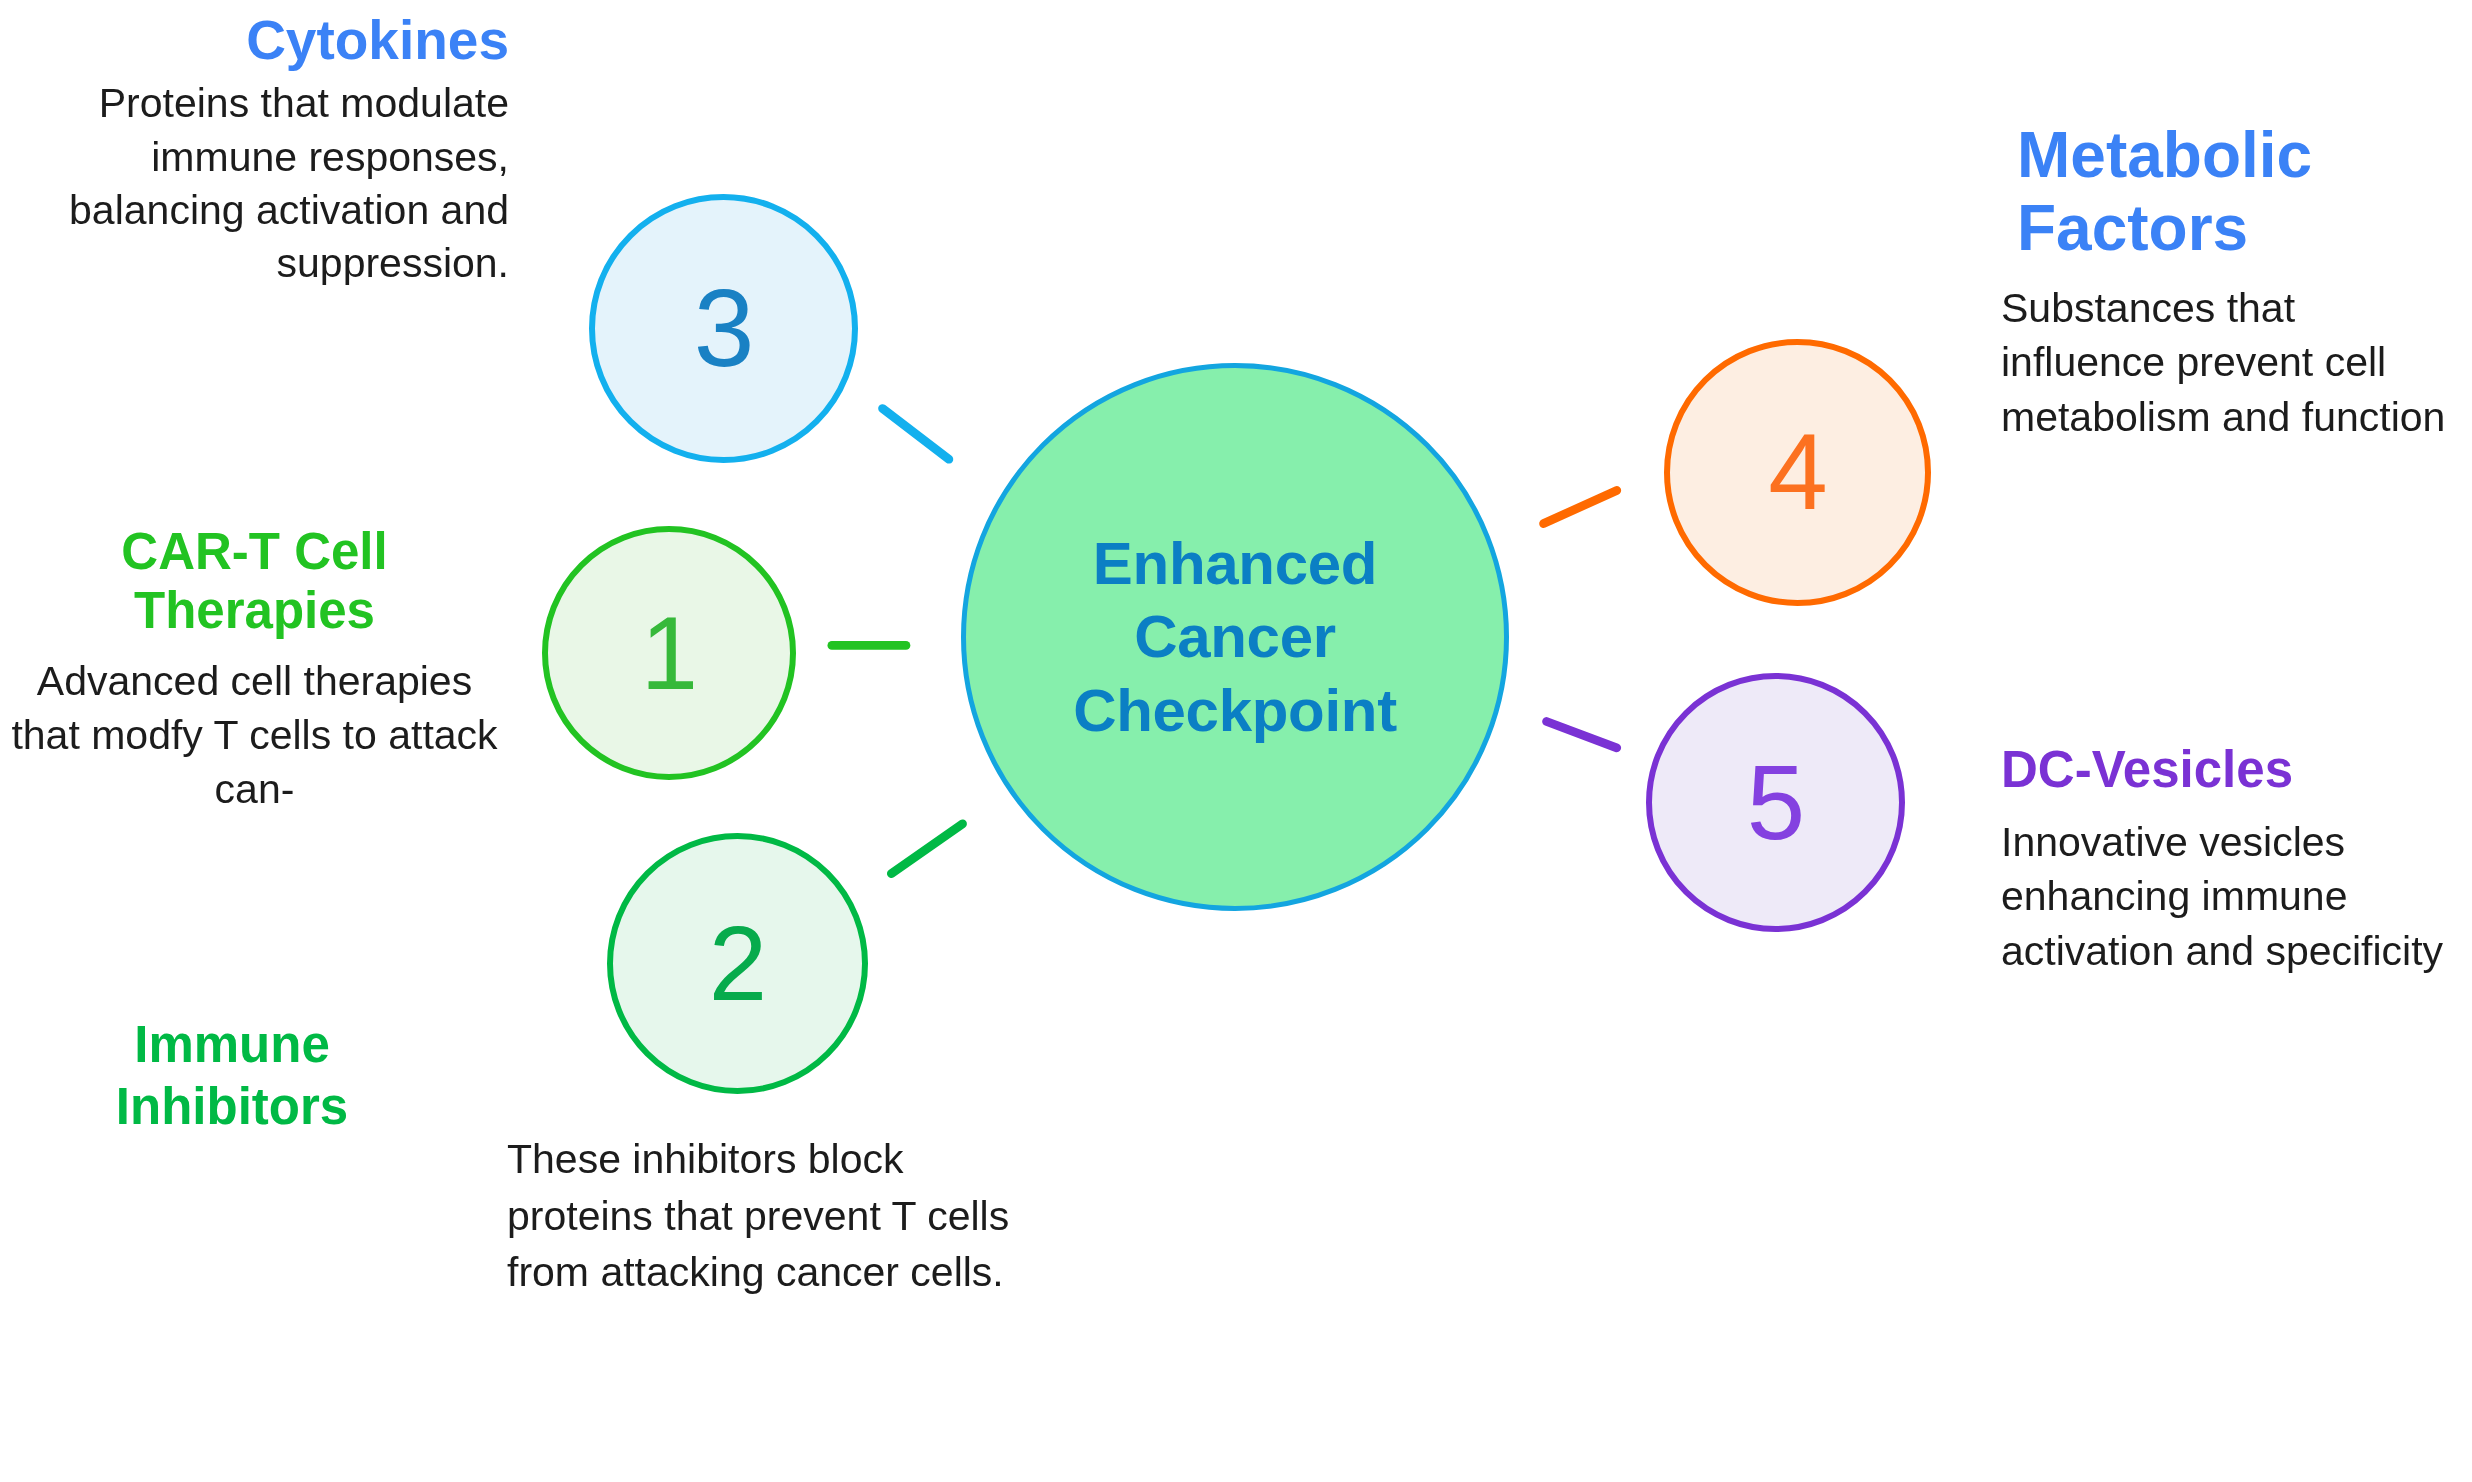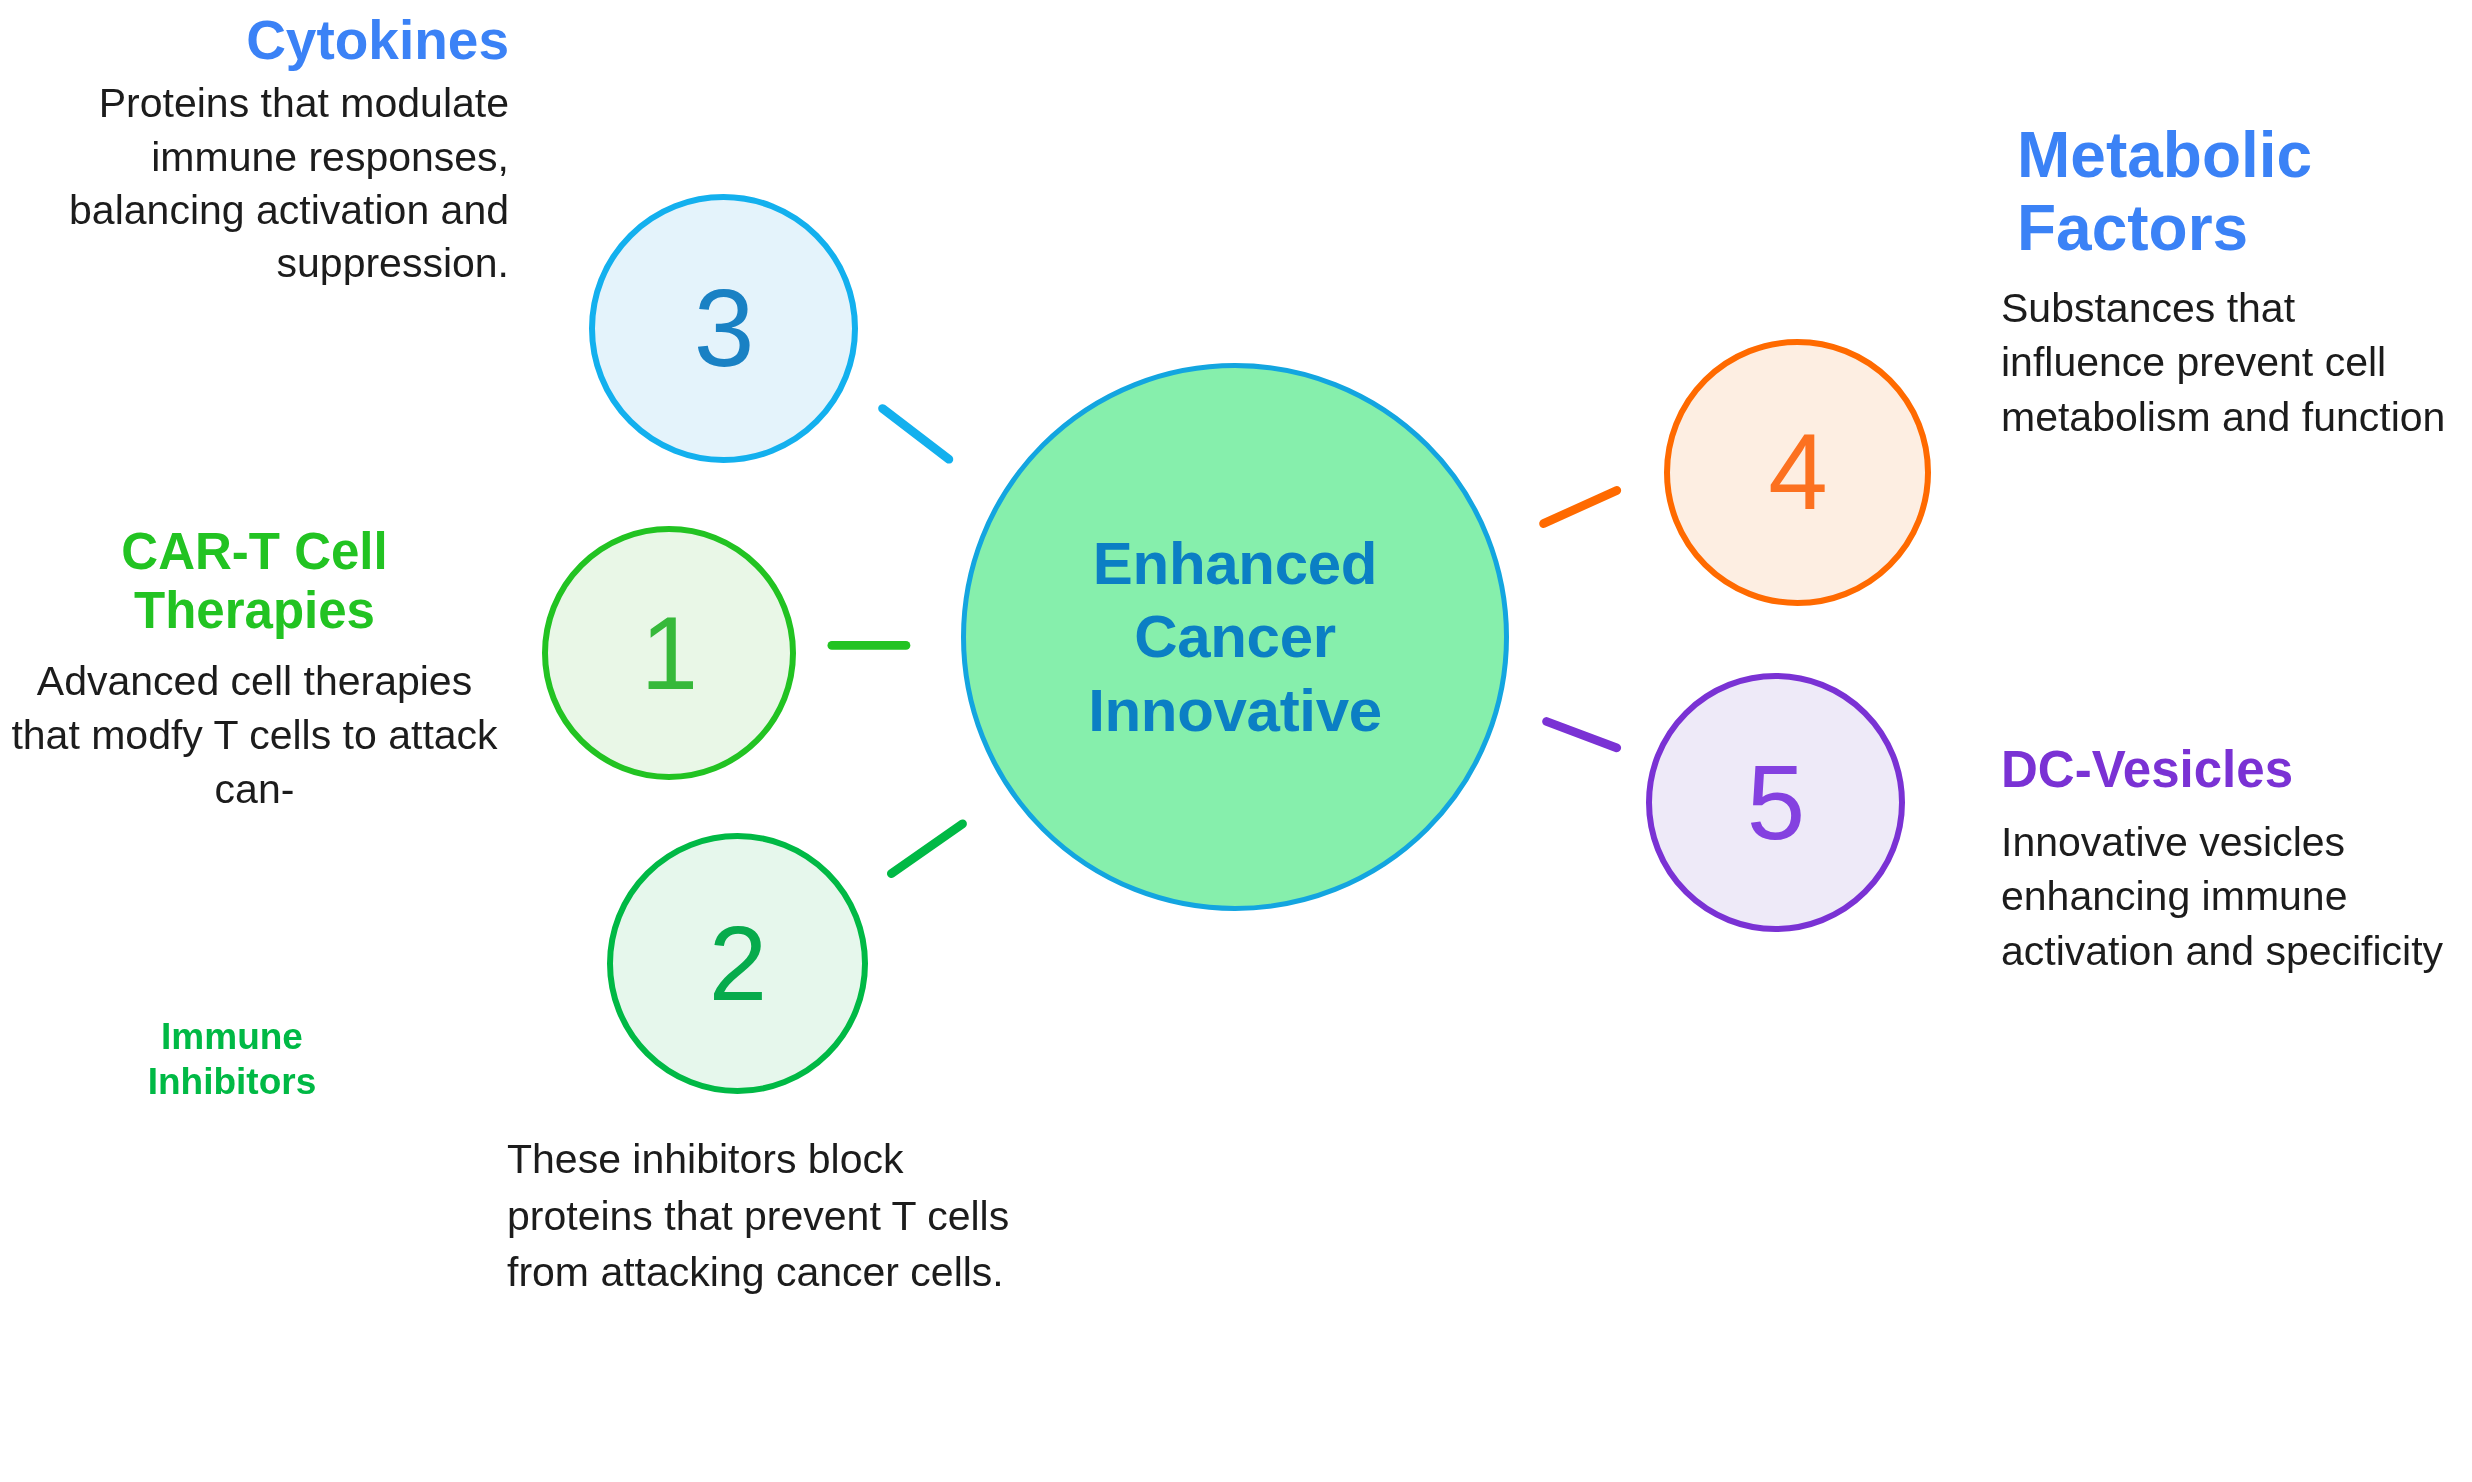--- a/index.html
+++ b/index.html
@@ -104,21 +104,21 @@
   #blk-cytokines .blk-title { color: #3b82f6; font-size: 55px; }
   #blk-cytokines .blk-body { font-size: 41px; line-height: 1.30; }
 
   
   #blk-cart { left: 0px; top: 522px; width: 509px; text-align: center; }
   #blk-cart .blk-title { color: #22c322; font-size: 51px; line-height: 1.16; }
   #blk-cart .blk-body { font-size: 41px; line-height: 1.32; margin-top: 13.7px; }
 
   
   #blk-checkpoint { left: 27px; top: 1014px; width: 410px; text-align: center; }
-  #blk-checkpoint .blk-title { color: #00b945; font-size: 37px; line-height: 1.22; }
+  #blk-checkpoint .blk-title { color: #00b945; font-size: 51px; line-height: 1.22; }
 
   
   #blk-checkpoint-body { left: 507px; top: 1131px; width: 507px; text-align: left; }
   #blk-checkpoint-body .blk-body { font-size: 41px; line-height: 1.38; }
 
   
   #blk-metabolic { left: 2001px; top: 119px; width: 458px; text-align: left; }
   #blk-metabolic .blk-title { color: #3b82f6; font-size: 64px; line-height: 1.14; margin-left: 16px; }
   #blk-metabolic .blk-body { font-size: 41px; line-height: 1.33; margin-top: 15.6px; }
 
@@ -137,21 +137,21 @@
     <line x1="853" y1="662" x2="929" y2="662" stroke="#22c322" stroke-width="9" stroke-linecap="round"></line>
     <line x1="914" y1="896" x2="987" y2="845" stroke="#00b945" stroke-width="9" stroke-linecap="round"></line>
     <line x1="1583" y1="537" x2="1658" y2="503" stroke="#ff6a00" stroke-width="9" stroke-linecap="round"></line>
     <line x1="1586" y1="740" x2="1658" y2="767" stroke="#7a32d4" stroke-width="9" stroke-linecap="round"></line>
   </svg>
 
   <div id="hub" class="node">
     <div id="hub-label">
       <div>Enhanced</div>
       <div>Cancer</div>
-      <div>Innovative</div>
+      <div>Checkpoint</div>
     </div>
   </div>
 
   <div id="node-3" class="node">
     <span class="node-num">3</span>
   </div>
   <div id="node-1" class="node">
     <span class="node-num">1</span>
   </div>
   <div id="node-2" class="node">

